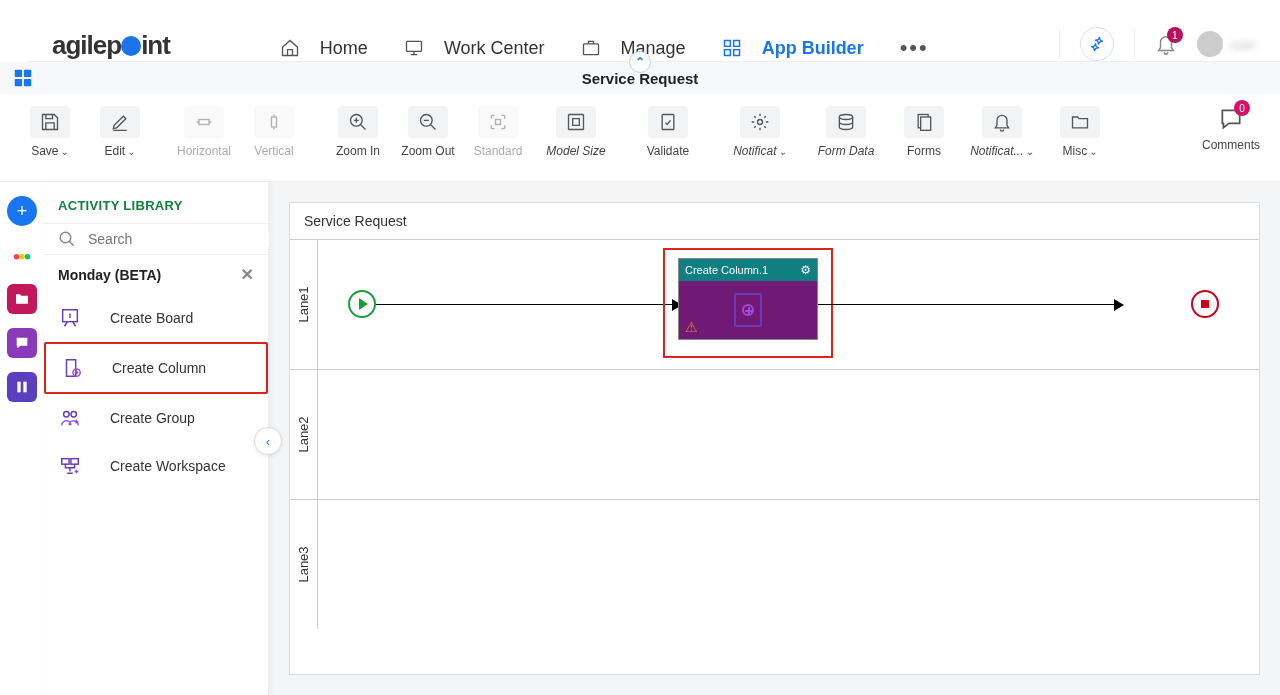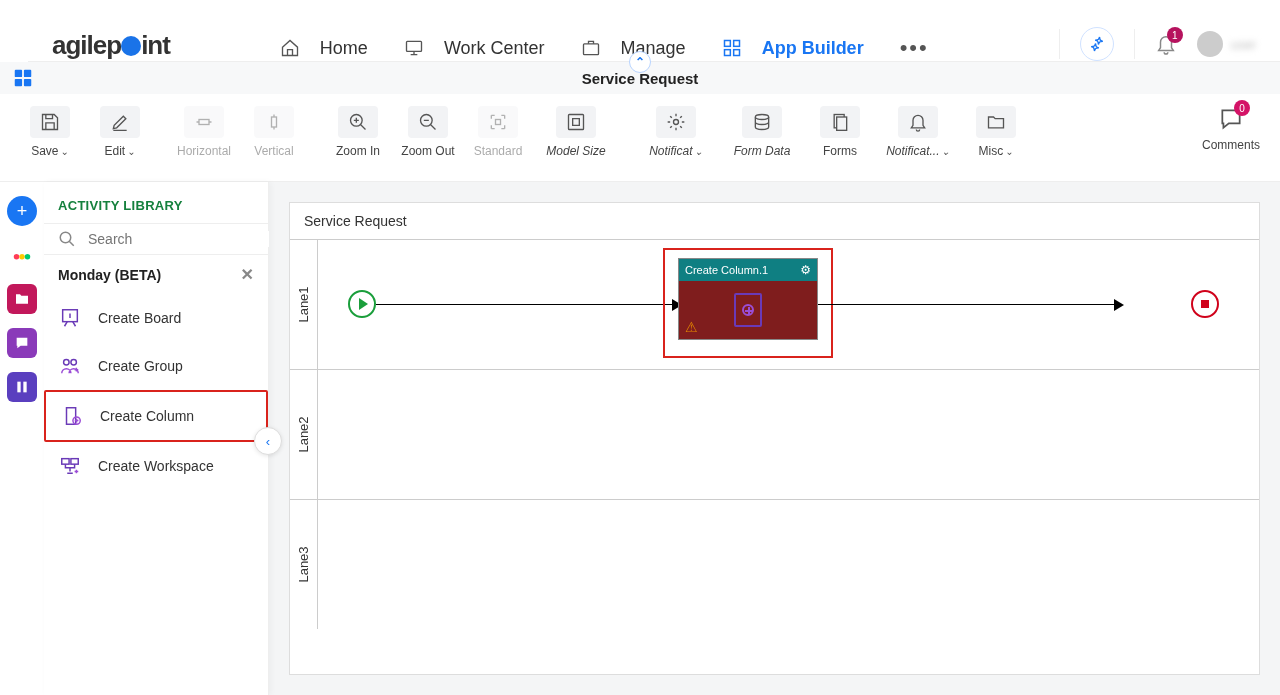--- a/index.html
+++ b/index.html
@@ -41,42 +41,42 @@
   .rail-btn{width:30px;height:30px;border-radius:6px;display:flex;align-items:center;justify-content:center;cursor:pointer;color:#fff;}
   .rail-plus{background:#1976f3;border-radius:50%;}
   .rail-mag{background:#c2185b;}
   
   .sidebar { width:225px; background:#fff; border-right:1px solid #eee;box-shadow:2px 0 6px rgba(0,0,0,0.04); position:relative;}
   .sb-title{padding:16px 14px 10px 14px;font-size:13px;font-weight:700;letter-spacing:0.3px;color:#15803d;}
   .sb-search{display:flex;align-items:center;gap:12px;padding:6px 14px;border-top:1px solid #eee;border-bottom:1px solid #eee;}
   .sb-search input{border:none;outline:none;font-size:14px;flex:1;color:#777;}
   .sb-category{display:flex;align-items:center;justify-content:space-between;padding:10px 14px;font-size:14px;font-weight:600;color:#222;}
   .sb-close{color:#888;cursor:pointer;font-size:16px;}
-  .sb-item{display:flex;align-items:center;gap:16px;padding:12px 14px;font-size:14px;color:#333;cursor:pointer;}
+  .sb-item{display:flex;align-items:center;gap:28px;padding:12px 14px;font-size:14px;color:#333;cursor:pointer;}
   .sb-item.highlight{border:2px solid #d9231c;border-radius:2px;}
   .sb-item-ico{width:24px;height:24px;display:flex;align-items:center;justify-content:center;color:#6a3ab7;}
   .sb-collapse{position:absolute;right:-14px;top:245px;width:28px;height:28px;border-radius:14px;background:#fff;border:1px solid #ddd;box-shadow:0 1px 4px rgba(0,0,0,0.1);display:flex;align-items:center;justify-content:center;color:#1976f3;cursor:pointer;font-size:13px;}
   
   .canvas-wrap{flex:1;background:#f4f5f6;padding:20px;overflow:hidden;}
   .canvas{background:#fff;border:1px solid #ddd;height:100%;position:relative;}
   .canvas-title{padding:10px 14px;font-size:14px;color:#333;}
   .lane{border-top:1px solid #ccc;display:flex;height:130px;}
   .lane-label{width:28px;border-right:1px solid #ccc;display:flex;align-items:center;justify-content:center;}
   .lane-label span{transform:rotate(-90deg);font-size:13px;color:#333;white-space:nowrap;}
   .lane-body{flex:1;position:relative;}
   .lane:nth-of-type(2) .lane-body, .lane:nth-of-type(3) .lane-body, .lane:nth-of-type(4) .lane-body { }
   
   .node-start{position:absolute;left:30px;top:50px;width:28px;height:28px;border:2px solid #1a9e3b;border-radius:50%;display:flex;align-items:center;justify-content:center;}
   .node-start::after{content:"";border-left:9px solid #1a9e3b;border-top:6px solid transparent;border-bottom:6px solid transparent;margin-left:3px;}
   .node-end{position:absolute;right:40px;top:50px;width:28px;height:28px;border:2px solid #d0021b;border-radius:50%;display:flex;align-items:center;justify-content:center;}
   .node-end::after{content:"";width:8px;height:8px;background:#d0021b;}
   .flowline{position:absolute;top:64px;height:1px;background:#000;}
   .arrowhead{position:absolute;top:59px;border-left:10px solid #000;border-top:6px solid transparent;border-bottom:6px solid transparent;}
   
-  .activity-box{position:absolute;left:360px;top:18px;width:140px;border:1px solid #888;background:#7f1d1d;}
+  .activity-box{position:absolute;left:360px;top:18px;width:140px;border:1px solid #888;background:#701a75;}
   .activity-hl{position:absolute;left:345px;top:8px;width:170px;height:110px;border:2px solid #d9231c;pointer-events:none;}
   .act-head{background:#0f7f82;color:#fff;font-size:11px;padding:4px 6px;display:flex;justify-content:space-between;align-items:center;}
   .act-gear{font-size:12px;cursor:pointer;}
   .act-body{height:58px;display:flex;align-items:center;justify-content:center;position:relative;}
   .act-warn{position:absolute;left:6px;bottom:4px;color:#e68a00;font-size:14px;}
   .act-ico{width:28px;height:34px;border:2px solid #6a3ab7;border-radius:2px;display:flex;align-items:center;justify-content:center;}
   .act-plus{width:12px;height:12px;border:2px solid #9b4dd6;border-radius:50%;position:relative;}
   .act-plus::before,.act-plus::after{content:"";position:absolute;background:#9b4dd6;}
   .act-plus::before{left:4px;top:1px;width:2px;height:8px;}
   .act-plus::after{left:1px;top:4px;width:8px;height:2px;}
@@ -260,20 +260,33 @@
             <rect x="3" y="3" width="18" height="18" rx="1"></rect>
             <path d="M8 8 H16 V16 H8 Z"></path>
           </svg>
         </div>
       <div class="tb-lbl">
           <span>Model Size</span>
         </div>
     </div>
   </div>
   <div class="tb-group">
+    <div class="tb-btn">
+      <div class="tb-ico">
+          <svg width="20" height="20" viewBox="0 0 24 24" fill="none" stroke="#555" stroke-width="1.6">
+            <rect x="5" y="3" width="14" height="18" rx="1"></rect>
+            <path d="M9 13 L11 15 L15 10"></path>
+          </svg>
+        </div>
+      <div class="tb-lbl">
+          <span>Validate</span>
+        </div>
+    </div>
+  </div>
+  <div class="tb-group">
     <div class="tb-btn wide">
       <div class="tb-ico">
           <svg width="20" height="20" viewBox="0 0 24 24" fill="none" stroke="#555" stroke-width="1.6">
             <circle cx="12" cy="12" r="3"></circle>
             <path d="M12 2 V5 M12 19 V22 M2 12 H5 M19 12 H22 M5 5 L7 7 M17 17 L19 19 M19 5 L17 7 M7 17 L5 19"></path>
           </svg>
         </div>
       <div class="tb-lbl">
           <span>Notificat</span>
           <span class="chev">⌄</span>
@@ -391,39 +404,39 @@
     </div>
     <div class="sb-item">
       <div class="sb-item-ico">
           <svg width="22" height="22" viewBox="0 0 24 24" fill="none" stroke="#6a3ab7" stroke-width="1.6">
             <rect x="4" y="3" width="16" height="13"></rect>
             <path d="M9 16 L6 21 M15 16 L18 21 M12 7 V12"></path>
           </svg>
         </div>
       <span>Create Board</span>
     </div>
+    <div class="sb-item highlight">
+      <div class="sb-item-ico">
+          <svg width="22" height="22" viewBox="0 0 24 24" fill="none" stroke="#6a3ab7" stroke-width="1.6">
+            <rect x="6" y="3" width="10" height="18"></rect>
+            <circle cx="17" cy="17" r="4" stroke="#9b4dd6"></circle>
+            <path d="M17 15 V19 M15 17 H19" stroke="#9b4dd6"></path>
+          </svg>
+        </div>
+      <span>Create Column</span>
+    </div>
     <div class="sb-item">
       <div class="sb-item-ico">
           <svg width="22" height="22" viewBox="0 0 24 24" fill="none" stroke="#6a3ab7" stroke-width="1.6">
             <circle cx="8" cy="8" r="3"></circle>
             <circle cx="16" cy="8" r="3"></circle>
             <path d="M3 20 a5 5 0 0 1 10 0 M11 20 a5 5 0 0 1 10 0 M19 14 V18 M17 16 H21" stroke="#9b4dd6"></path>
           </svg>
         </div>
       <span>Create Group</span>
-    </div>
-    <div class="sb-item highlight">
-      <div class="sb-item-ico">
-          <svg width="22" height="22" viewBox="0 0 24 24" fill="none" stroke="#6a3ab7" stroke-width="1.6">
-            <rect x="6" y="3" width="10" height="18"></rect>
-            <circle cx="17" cy="17" r="4" stroke="#9b4dd6"></circle>
-            <path d="M17 15 V19 M15 17 H19" stroke="#9b4dd6"></path>
-          </svg>
-        </div>
-      <span>Create Column</span>
     </div>
     <div class="sb-item">
       <div class="sb-item-ico">
           <svg width="22" height="22" viewBox="0 0 24 24" fill="none" stroke="#6a3ab7" stroke-width="1.6">
             <rect x="3" y="4" width="8" height="6"></rect>
             <rect x="13" y="4" width="8" height="6"></rect>
             <path d="M7 10 V14 H17 V10 M12 14 V18 M9 20 H15"></path>
             <path d="M19 16 V20 M17 18 H21" stroke="#9b4dd6"></path>
           </svg>
         </div>

